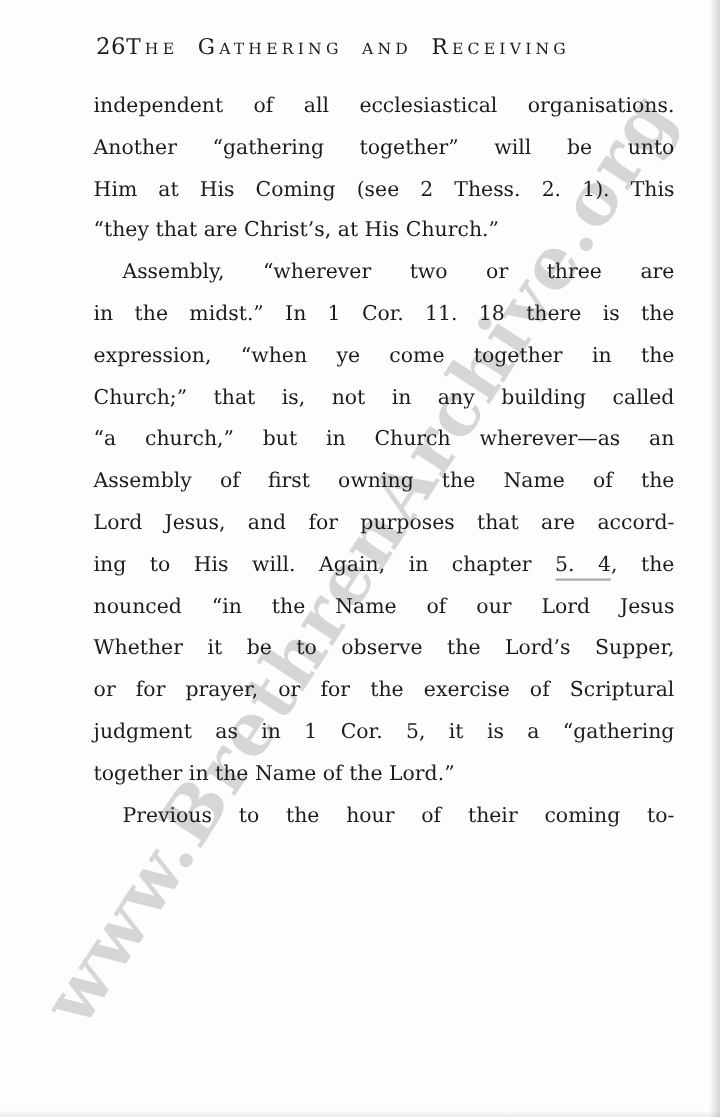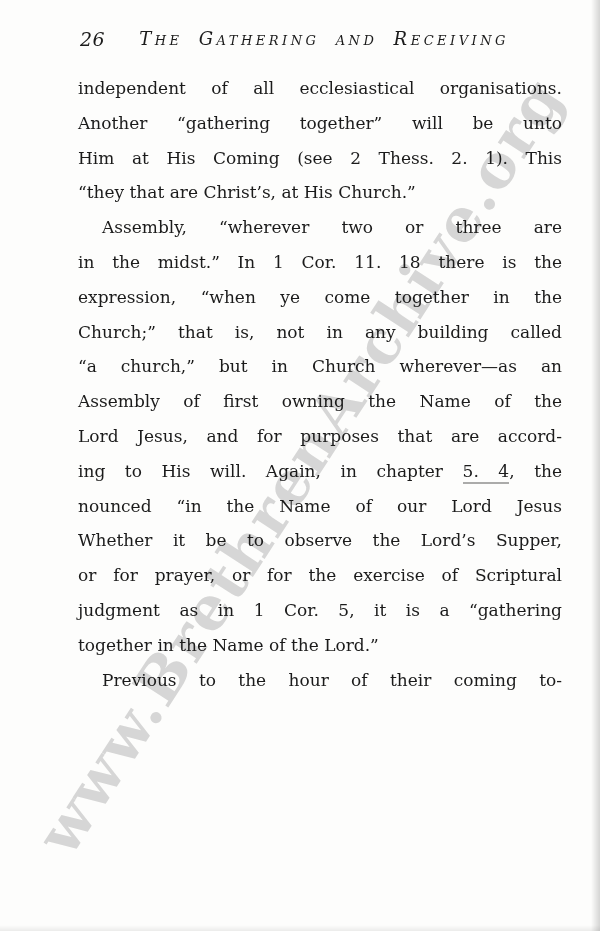--- a/index.html
+++ b/index.html
@@ -50,30 +50,28 @@
     pointer-events: none;
     user-select: none;
   }
 
   .page-header {
     position: absolute;
     left: 80px;
     top: 28px;
     width: 482px;
     display: flex;
-    align-items: flex-start;
+    align-items: center;
     z-index: 2;
-    font-style: italic;
   }
   .page-number {
     font-size: 19px;
     letter-spacing: 0.5px;
   }
   .running-title {
-    margin-left: 34px;
     font-variant: small-caps;
     font-size: 18px;
     letter-spacing: 3.5px;
     word-spacing: 7px;
     white-space: nowrap;
   }
 
   .page-body {
     position: absolute;
     left: 78px;

